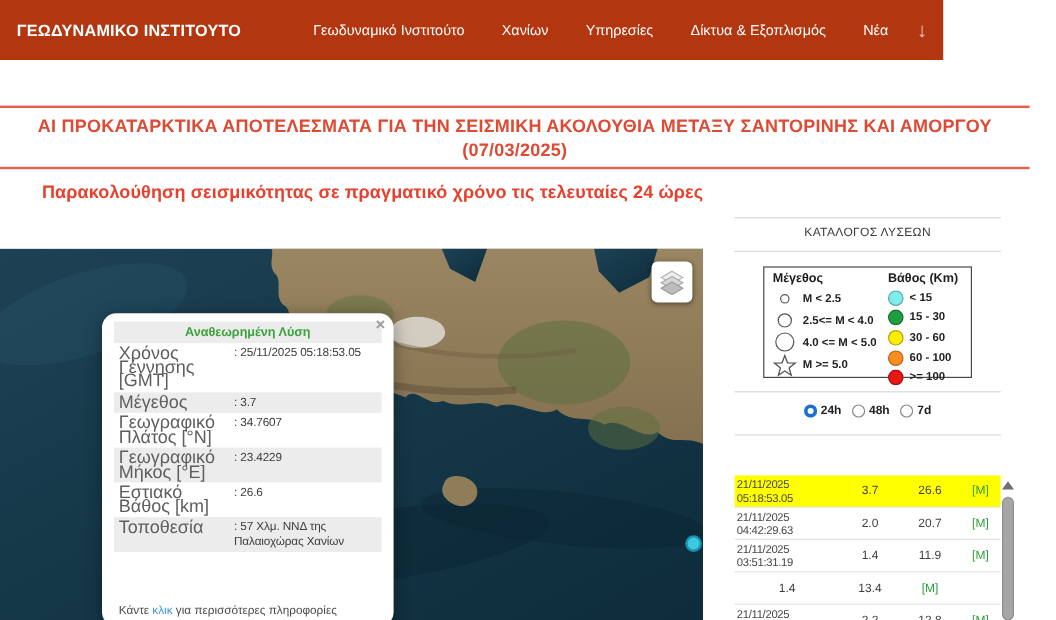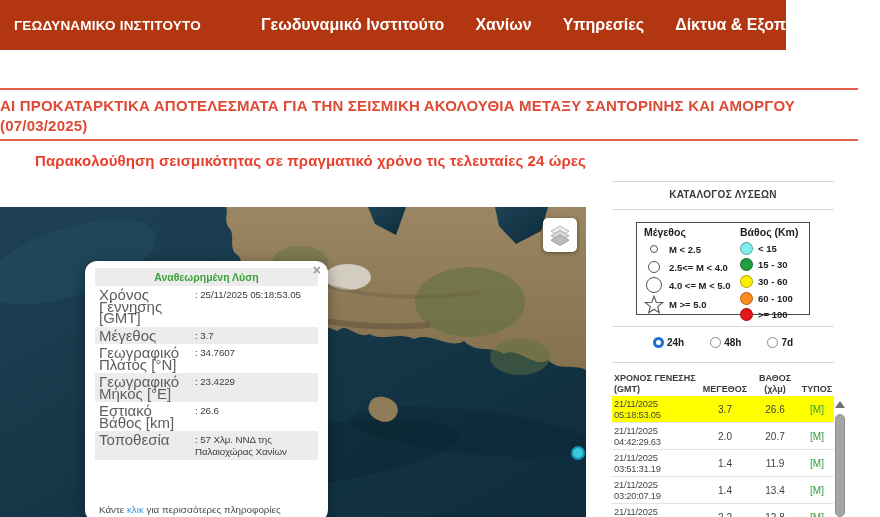--- a/index.html
+++ b/index.html
@@ -6,28 +6,28 @@
   html,body { width:880px; height:517px; overflow:hidden; background:#fff;
     font-family:"Liberation Sans","DejaVu Sans",sans-serif; }
   #page { position:relative; width:880px; height:438px; background:#fff; }
 
   
   .topnav { position:absolute; left:0; top:0; width:786px; height:50px;
     background:#b2360f; display:flex; align-items:center; padding:0 20px 0 14px; }
   .brand { color:#fff; font-weight:bold; font-size:13.5px; letter-spacing:.2px;
     margin-right:60px; white-space:nowrap; }
   .nav-menu { display:flex; align-items:center; gap:31px; }
-  .nav-item { color:#fff; font-size:16px; font-weight:700; white-space:nowrap;
+  .nav-item { color:#fff; font-size:12px; font-weight:400; white-space:nowrap;
     text-decoration:none; cursor:pointer; }
   .nav-arrow { color:#eec7b9; font-size:17px; margin-left:24px; cursor:pointer; line-height:1; }
 
   
   .redline { position:absolute; left:0; width:858px; height:2px; background:#e5604b; }
   #line-top { top:88px; } #line-bot { top:139px; }
-  .headline { position:absolute; left:0; top:96px; width:858px; text-align:left;
+  .headline { position:absolute; left:0; top:96px; width:858px; text-align:center;
     color:#de4a33; font-weight:bold; font-size:15px; line-height:20px; letter-spacing:.2px; }
   .subtitle { position:absolute; left:35px; top:152px; color:#e8402d;
     font-weight:bold; font-size:15px; letter-spacing:.1px; }
 
   
   .map { position:absolute; left:0; top:207px; width:586px; height:310px; overflow:hidden; cursor:grab; }
   .map svg { display:block; }
   .layers-btn { position:absolute; left:543px; top:11px; width:34px; height:34px;
     background:#fff; border-radius:5px; box-shadow:0 1px 4px rgba(0,0,0,.45);
     display:flex; align-items:center; justify-content:center; cursor:pointer; }
@@ -51,37 +51,37 @@
     padding:3px 2px 3px 4px; }
   .pvalue { flex:1; color:#3d3d3d; font-size:9.8px; line-height:11.5px;
     padding:3px 0 3px 2px; letter-spacing:-.1px; }
   .popup-footer { font-size:9.8px; color:#4a4a4a; padding:4px 0 1px 4px;margin-top:40px; }
   .popup-footer .lnk { color:#3f9bd8; cursor:pointer; }
 
   
   .side-rule { position:absolute; left:612px; width:222px; height:1px; background:#d9d9d9; }
   #rule1 { top:181px; } #rule2 { top:209px; } #rule3 { top:326px; } #rule4 { top:362px; }
   .side-title { position:absolute; left:612px; top:189px; width:222px; text-align:center;
-    font-size:10px; font-weight:bold; color:#3a3a3a; letter-spacing:.3px; }
+    font-size:10px; font-weight:normal; color:#3a3a3a; letter-spacing:.3px; }
 
   .legend-box { position:absolute; left:636px; top:222px; width:174px; height:93px;
     border:1px solid #4a4a4a; background:#fff; }
   .mag-col { position:absolute; left:7px; top:3px; width:90px; }
   .depth-col { position:absolute; left:103px; top:3px; width:68px; }
   .leg-title { font-size:10.5px; font-weight:bold; color:#1d1d1d; margin-bottom:2px; white-space:nowrap; }
   .mag-row { display:flex; align-items:center; height:18px; }
   .mag-row.star-row { height:21px; }
   .mag-sym { flex:none; display:flex; align-items:center; justify-content:center; width:20px; }
   .mc { border:1.3px solid #555; border-radius:50%; background:#fff; }
   .leg-label { font-size:9.5px; font-weight:600; color:#222; margin-left:5px; white-space:nowrap; }
   .depth-row { display:flex; align-items:center; height:16.6px; }
   .dot { width:13px; height:13px; border-radius:50%; border:1px solid rgba(0,0,0,.3); flex:none; }
 
   .time-filters { position:absolute; left:612px; top:334px; width:222px; height:16px;
-    display:flex; align-items:center; justify-content:center; gap:26px; }
+    display:flex; align-items:center; justify-content:center; gap:9px; }
   .tf { display:flex; align-items:center; cursor:pointer; }
   .radio { width:11px; height:11px; border-radius:50%; border:1px solid #8a8a8a; background:#fff; }
   .radio.sel { border:3.4px solid #1e6fd0; }
   .tf-label { font-size:10px; font-weight:bold; color:#222; margin-left:3px; }
 
   .tbl-head { position:absolute; left:612px; top:364px; width:222px; height:30px;
     display:grid; grid-template-columns:88px 50px 50px 34px; align-items:end; }
   .th { font-size:9px; font-weight:bold; color:#3c3c3c; line-height:10.5px; text-align:center; }
   .th.c1 { text-align:left; padding-left:2px; }
   .tbl-rows { position:absolute; left:612px; top:396px; width:222px; height:121px; overflow:hidden; }
@@ -272,47 +272,40 @@
         <span class="radio"></span>
         <span class="tf-label">48h</span>
       </label>
       <label class="tf">
         <span class="radio"></span>
         <span class="tf-label">7d</span>
       </label>
     </div>
   <div class="side-rule" id="rule4"></div>
 
-  <div class="tbl-head" id="tbl-head">
-      <div class="th c1">ΧΡΟΝΟΣ ΓΕΝΕΣΗΣ (GMT)</div>
-      <div class="th c2">ΜΕΓΕΘΟΣ</div>
-      <div class="th c3">ΒΑΘΟΣ (χλμ)</div>
-      <div class="th c4">ΤΥΠΟΣ</div>
-    </div>
   <div class="tbl-rows" id="tbl-rows">
       <div class="trow hl">
         <div class="cell time">21/11/2025 05:18:53.05</div>
         <div class="cell">3.7</div>
         <div class="cell">26.6</div>
         <div class="cell type">[M]</div>
       </div>
       <div class="trow">
         <div class="cell time">21/11/2025 04:42:29.63</div>
         <div class="cell">2.0</div>
         <div class="cell">20.7</div>
         <div class="cell type">[M]</div>
       </div>
       <div class="trow">
         <div class="cell time">21/11/2025 03:51:31.19</div>
         <div class="cell">1.4</div>
         <div class="cell">11.9</div>
         <div class="cell type">[M]</div>
       </div>
       <div class="trow">
-        <div class="cell time">21/11/2025 03:20:07.19</div>
         <div class="cell">1.4</div>
         <div class="cell">13.4</div>
         <div class="cell type">[M]</div>
       </div>
       <div class="trow">
         <div class="cell time">21/11/2025 01:31:30.11</div>
         <div class="cell">2.2</div>
         <div class="cell">12.8</div>
         <div class="cell type">[M]</div>
       </div>

